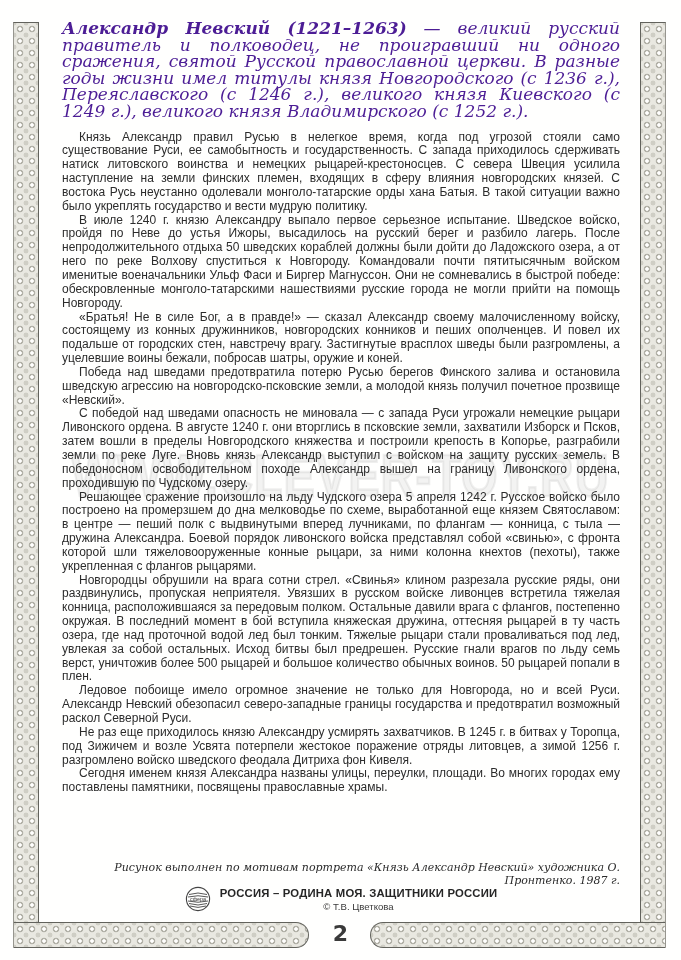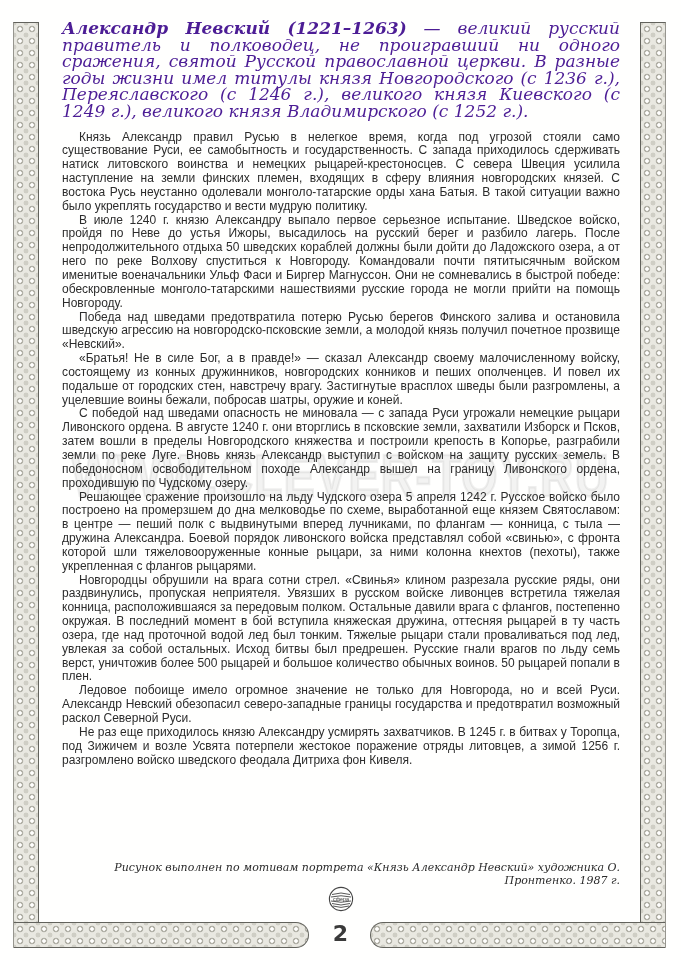--- a/index.html
+++ b/index.html
@@ -90,37 +90,42 @@
 
   <div class="watermark">WWW.CLEVER-TOY.RU</div>
 
   <div class="content">
     <div class="intro">
       <span class="lead">Александр Невский (1221–1263)</span><span> — великий русский правитель и полководец, не проигравший ни одного сражения, святой Русской православной церкви. В разные годы жизни имел титулы князя Новгородского (с 1236 г.), Переяславского (с 1246 г.), великого князя Киевского (с 1249 г.), великого князя Владимирского (с 1252 г.).</span>
     </div>
     <div class="bodytext">
       <p>Князь Александр правил Русью в нелегкое время, когда под угрозой стояли само существование Руси, ее самобытность и государственность. С запада приходилось сдерживать натиск литовского воинства и немецких рыцарей-крестоносцев. С севера Швеция усилила наступление на земли финских племен, входящих в сферу влияния новгородских князей. С востока Русь неустанно одолевали монголо-татарские орды хана Батыя. В такой ситуации важно было укреплять государство и вести мудрую политику.</p>
       <p>В июле 1240 г. князю Александру выпало первое серьезное испытание. Шведское войско, пройдя по Неве до устья Ижоры, высадилось на русский берег и разбило лагерь. После непродолжительного отдыха 50 шведских кораблей должны были дойти до Ладожского озера, а от него по реке Волхову спуститься к Новгороду. Командовали почти пятитысячным войском именитые военачальники Ульф Фаси и Биргер Магнуссон. Они не сомневались в быстрой победе: обескровленные монголо-татарскими нашествиями русские города не могли прийти на помощь Новгороду.</p>
+      <p>«Братья! Не в силе Бог, а в правде!» — сказал Александр своему малочисленному войску, состоящему из конных дружинников, новгородских конников и пеших ополченцев. И повел их подальше от городских стен, навстречу врагу. Застигнутые врасплох шведы были разгромлены, а уцелевшие воины бежали, побросав шатры, оружие и коней.</p>
       <p>Победа над шведами предотвратила потерю Русью берегов Финского залива и остановила шведскую агрессию на новгородско-псковские земли, а молодой князь получил почетное прозвище «Невский».</p>
-      <p>«Братья! Не в силе Бог, а в правде!» — сказал Александр своему малочисленному войску, состоящему из конных дружинников, новгородских конников и пеших ополченцев. И повел их подальше от городских стен, навстречу врагу. Застигнутые врасплох шведы были разгромлены, а уцелевшие воины бежали, побросав шатры, оружие и коней.</p>
       <p>С победой над шведами опасность не миновала — с запада Руси угрожали немецкие рыцари Ливонского ордена. В августе 1240 г. они вторглись в псковские земли, захватили Изборск и Псков, затем вошли в пределы Новгородского княжества и построили крепость в Копорье, разграбили земли по реке Луге. Вновь князь Александр выступил с войском на защиту русских земель. В победоносном освободительном походе Александр вышел на границу Ливонского ордена, проходившую по Чудскому озеру.</p>
       <p>Решающее сражение произошло на льду Чудского озера 5 апреля 1242 г. Русское войско было построено на промерзшем до дна мелководье по схеме, выработанной еще князем Святославом: в центре — пеший полк с выдвинутыми вперед лучниками, по флангам — конница, с тыла — дружина Александра. Боевой порядок ливонского войска представлял собой «свинью», с фронта которой шли тяжеловооруженные конные рыцари, за ними колонна кнехтов (пехоты), также укрепленная с флангов рыцарями.</p>
       <p>Новгородцы обрушили на врага сотни стрел. «Свинья» клином разрезала русские ряды, они раздвинулись, пропуская неприятеля. Увязших в русском войске ливонцев встретила тяжелая конница, расположившаяся за передовым полком. Остальные давили врага с флангов, постепенно окружая. В последний момент в бой вступила княжеская дружина, оттесняя рыцарей в ту часть озера, где над проточной водой лед был тонким. Тяжелые рыцари стали проваливаться под лед, увлекая за собой остальных. Исход битвы был предрешен. Русские гнали врагов по льду семь верст, уничтожив более 500 рыцарей и большое количество обычных воинов. 50 рыцарей попали в плен.</p>
       <p>Ледовое побоище имело огромное значение не только для Новгорода, но и всей Руси. Александр Невский обезопасил северо-западные границы государства и предотвратил возможный раскол Северной Руси.</p>
       <p>Не раз еще приходилось князю Александру усмирять захватчиков. В 1245 г. в битвах у Торопца, под Зижичем и возле Усвята потерпели жестокое поражение отряды литовцев, а зимой 1256 г. разгромлено войско шведского феодала Дитриха фон Кивеля.</p>
+      <p>Сегодня именем князя Александра названы улицы, переулки, площади. Во многих городах ему поставлены памятники, посвящены православные храмы.</p>
     </div>
   </div>
 
   <div class="footnote">Рисунок выполнен по мотивам портрета «Князь Александр Невский» художника О. Пронтенко. 1987 г.</div>
 
   <div class="footer">
     <svg class="logo" viewBox="0 0 26 26">
       <circle cx="13" cy="13" r="11.6" fill="none" stroke="#444444" stroke-width="1.1"></circle>
       <path d="M4 8.5 Q13 5.5 22 8.5" fill="none" stroke="#444444" stroke-width="0.9"></path>
       <path d="M3 11 Q13 8.5 23 11" fill="none" stroke="#444444" stroke-width="0.9"></path>
       <path d="M3 15 Q13 17.5 23 15" fill="none" stroke="#444444" stroke-width="0.9"></path>
       <path d="M4 17.5 Q13 20.5 22 17.5" fill="none" stroke="#444444" stroke-width="0.9"></path>
       <path d="M5 20 Q13 22.8 21 20" fill="none" stroke="#444444" stroke-width="0.9"></path>
       <text x="13" y="14.6" text-anchor="middle" font-family="Liberation Sans, sans-serif" font-size="5.4" fill="#333333">сфера</text>
     </svg>
+    <div class="cols">
+      <div class="series-title">РОССИЯ – РОДИНА МОЯ. ЗАЩИТНИКИ РОССИИ</div>
+      <div class="copyright">© Т.В. Цветкова</div>
+    </div>
   </div>
 
 </div>
 
 </body></html>

